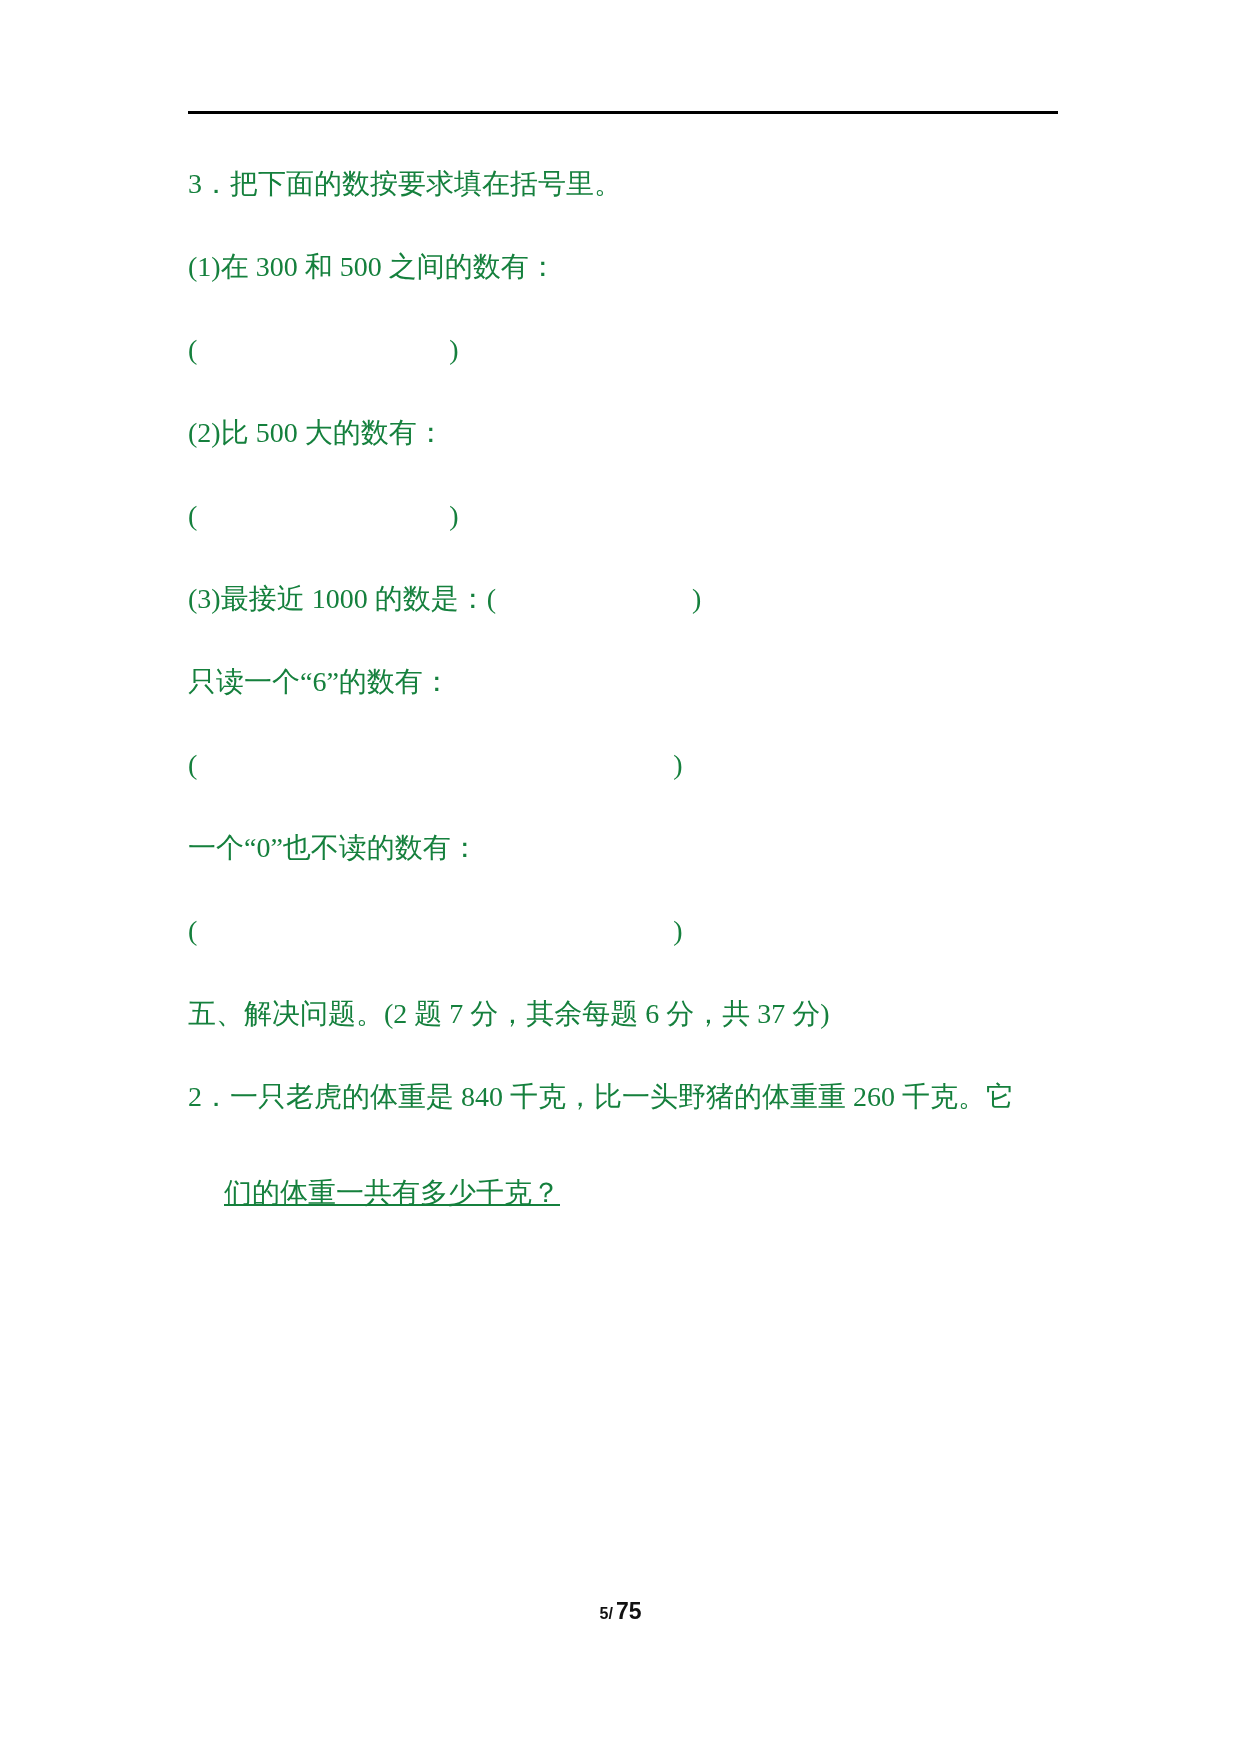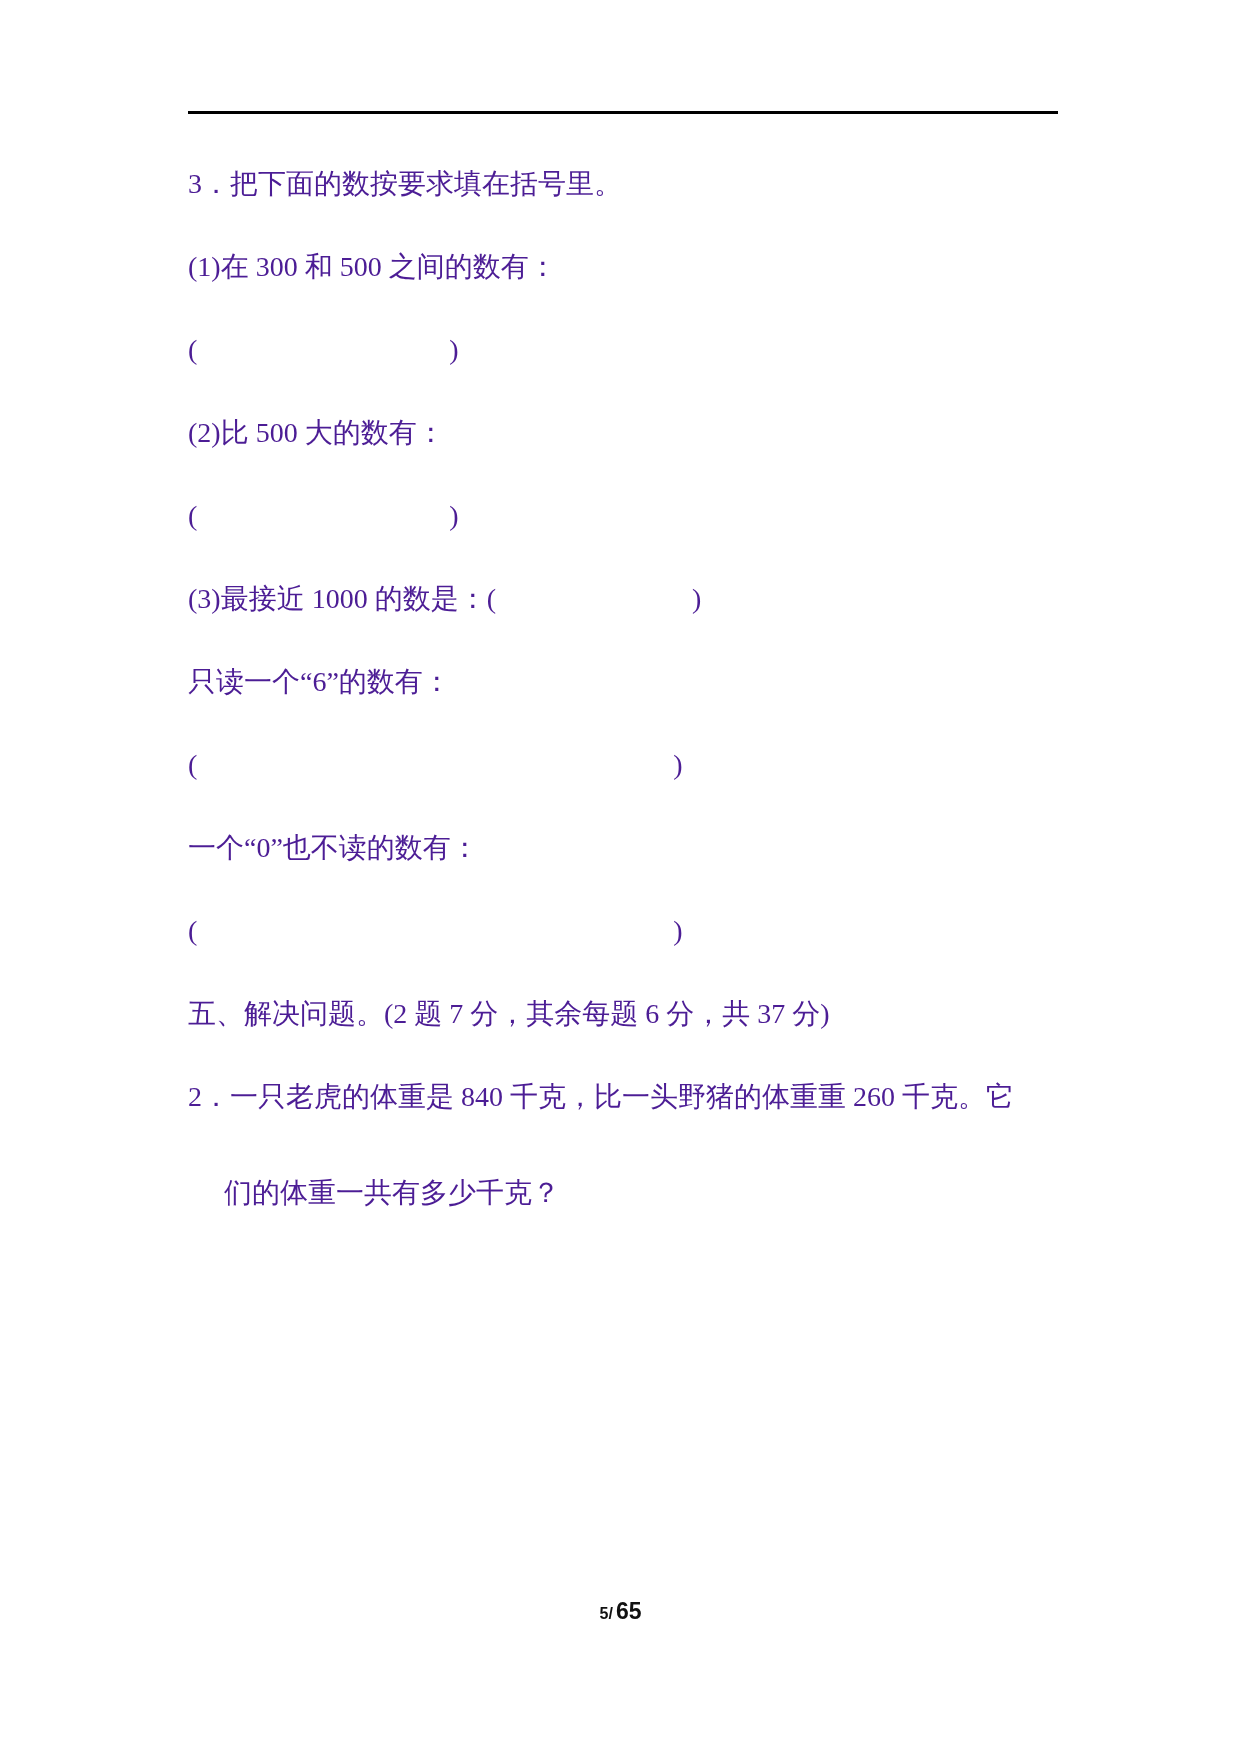--- a/index.html
+++ b/index.html
@@ -30,25 +30,26 @@
     top: 142px;
     width: 900px;
   }
   .doc-line {
     height: 83px;
     display: flex;
     align-items: center;
     font-size: 28px;
     line-height: 1;
     white-space: pre;
-    color: #4c1d95;
+    color: #15803d;
   }
   .doc-line.indent {
     padding-left: 36px;
     margin-top: 13px;
+    text-decoration: underline;
   }
   .page-footer {
     position: absolute;
     left: 0;
     top: 1598px;
     width: 1241px;
     text-align: center;
     font-family: "Liberation Sans", "DejaVu Sans", sans-serif;
     color: #111111;
   }
@@ -79,16 +80,16 @@
     <div class="doc-line">只读一个“6”的数有：</div>
     <div class="doc-line">(                 )</div>
     <div class="doc-line">一个“0”也不读的数有：</div>
     <div class="doc-line">(                 )</div>
     <div class="doc-line">五、解决问题。(2 题 7 分，其余每题 6 分，共 37 分)</div>
     <div class="doc-line">2．一只老虎的体重是 840 千克，比一头野猪的体重重 260 千克。它</div>
     <div class="doc-line indent">们的体重一共有多少千克？</div>
   </div>
 
   <div class="page-footer">
-    <span class="page-label">5/</span><span class="page-count">65</span>
+    <span class="page-label">5/</span><span class="page-count">75</span>
   </div>
 
 </div>
 
 </body></html>

